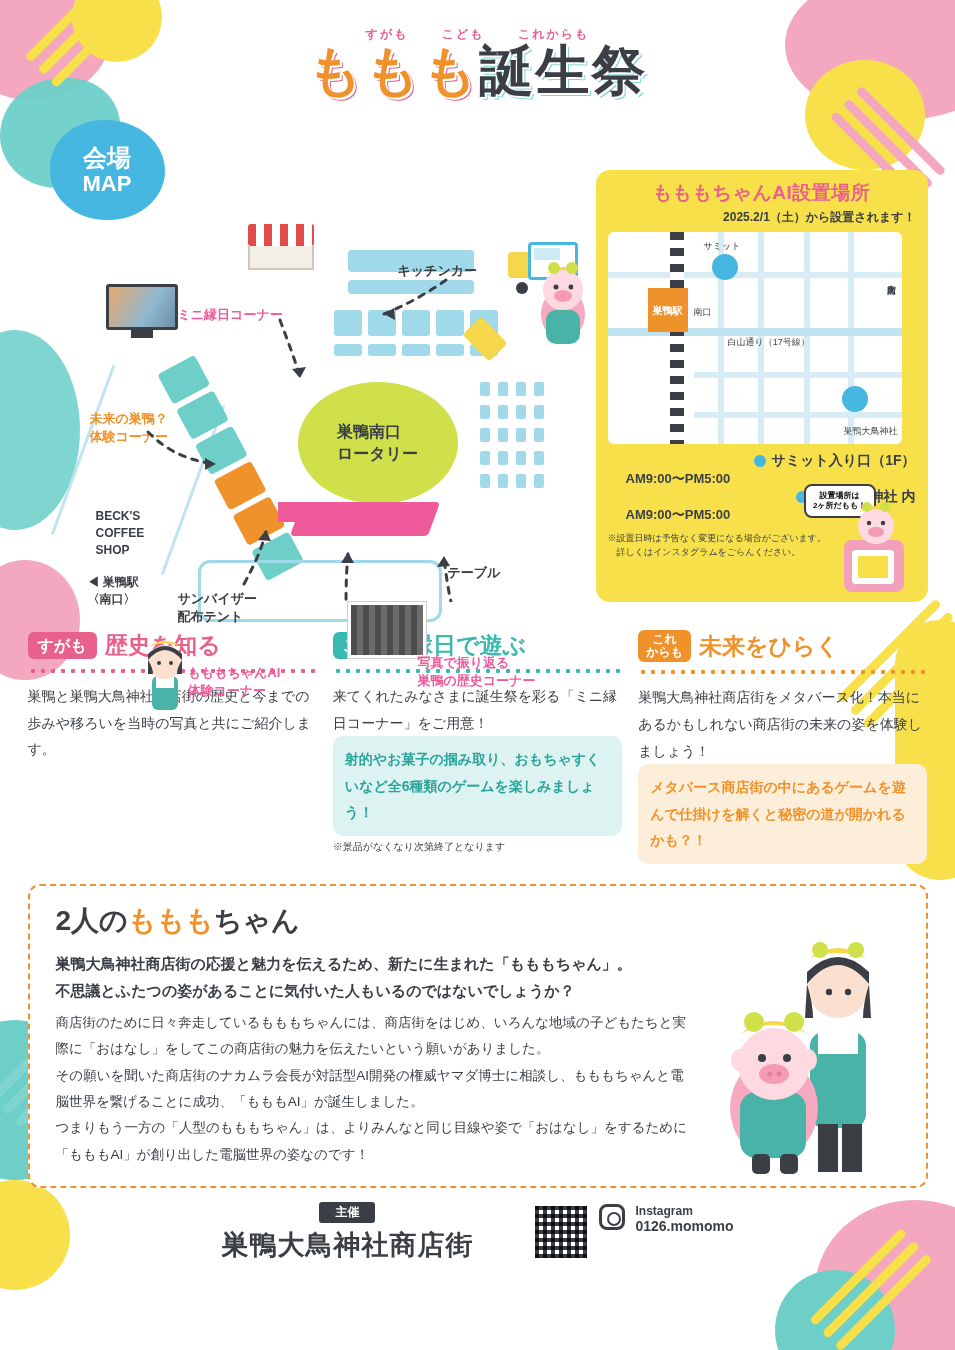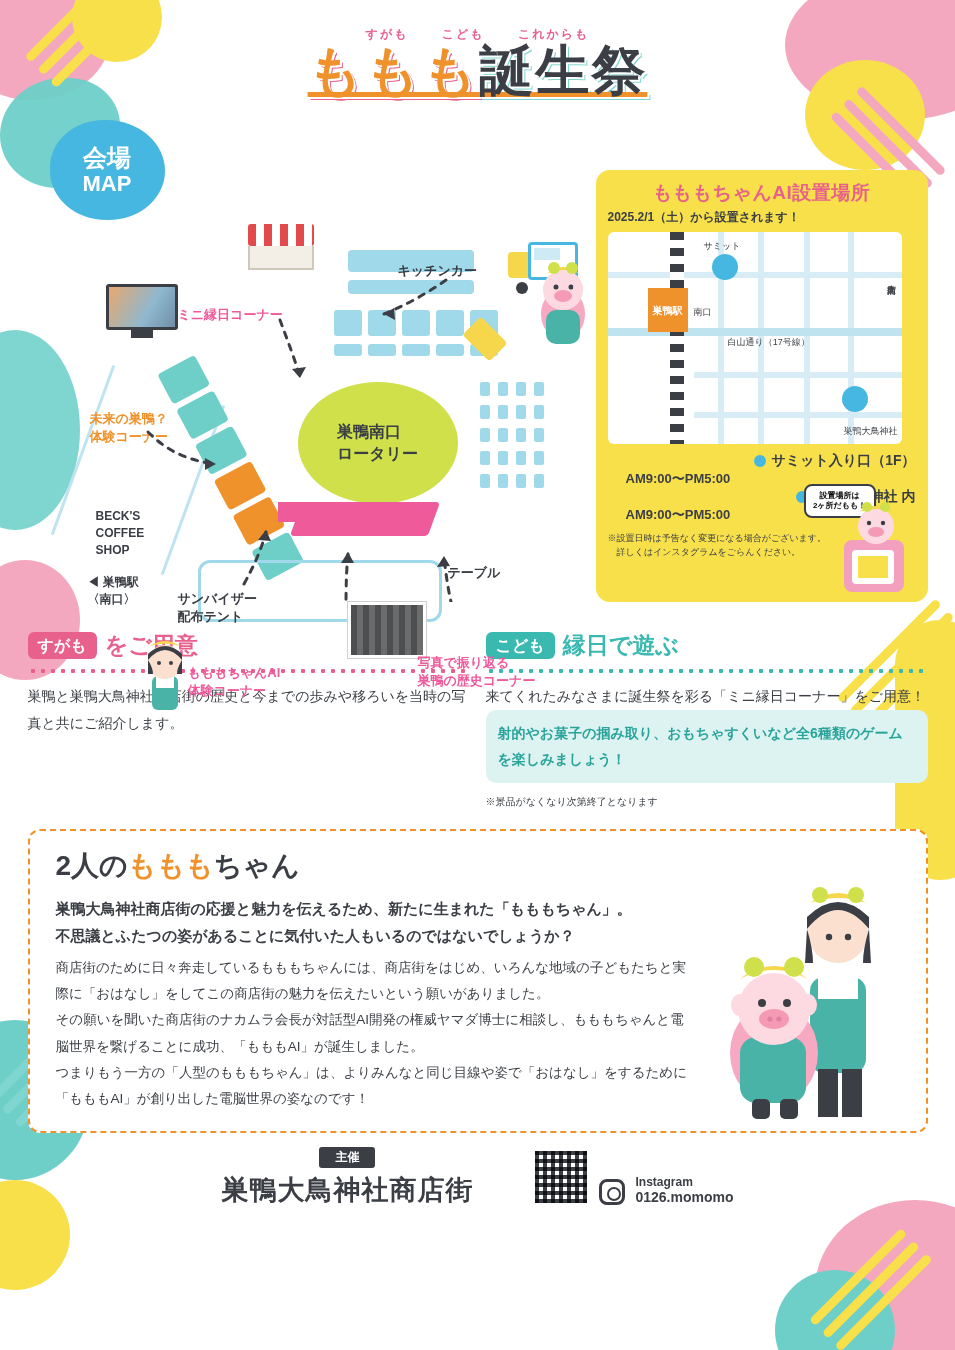--- a/index.html
+++ b/index.html
@@ -40,21 +40,21 @@
   .st-br { right: 16px; bottom: 30px; transform: rotate(-45deg); }
   .st-br span { width: 130px; background:#f7e04a; }
 
   .content { position: relative; z-index: 2; }
 
   
   .title-wrap { text-align: center; padding-top: 26px; height: 112px; }
   .furigana { font-size: 12px; color: #e8608c; letter-spacing: 2px; font-weight: bold; }
   .furigana span { display:inline-block; margin: 0 14px; }
   .main-title { font-size: 54px; font-weight: 900; color: #f0922b; letter-spacing: 2px;
-    text-shadow: 2px 2px 0 #fff, 3px 3px 0 #e8608c; line-height: 1.1; margin-top: -2px; text-decoration: underline;}
+    text-shadow: 2px 2px 0 #fff, 3px 3px 0 #e8608c; line-height: 1.1; margin-top: -2px;}
   .main-title .k { color: #3b3f45; text-shadow: 2px 2px 0 #fff, 3px 3px 0 #7fd6d0;}
 
   
   .map-panel { position: relative; width: 900px; margin: 0 auto; height: 500px; }
   .venue-badge { position:absolute; left: 22px; top: 8px; width: 115px; height: 100px; background: #46b7e0;
     border-radius: 48% 52% 50% 50%; color:#fff; display:flex; flex-direction:column;
     align-items:center; justify-content:center; font-weight:900; font-size: 24px; line-height:1.15; }
   .venue-badge .sub { font-size: 22px; }
 
   .map-canvas { position:absolute; left: 20px; top: 90px; width: 560px; height: 400px; }
@@ -121,21 +121,21 @@
 
   .arrow-svg { position:absolute; left:0; top:0; width: 560px; height: 400px; z-index: 3;}
 
   
   .mascot-map { position:absolute; left: 480px; top: 50px; width: 70px; height: 100px; }
   .mascot-small { position:absolute; left: 84px; top: 432px; width: 66px; height: 80px; }
 
   
   .ai-panel { position:absolute; right: 0; top: 58px; width: 332px; height: 432px; background:#f7e04a; border-radius: 14px; padding: 10px 12px; }
   .ai-title { text-align:center; font-size: 19px; font-weight: 900; color:#e8608c; letter-spacing:0.5px; }
-  .ai-sub { text-align:left; font-size: 12px; font-weight:900; color:#3b3f45; margin: 3px 0 6px; }
+  .ai-sub { text-align:right; font-size: 12px; font-weight:900; color:#3b3f45; margin: 3px 0 6px; }
   .ai-map { position:relative; width: 294px; height: 212px; background:#fff; border-radius: 6px; overflow:hidden; }
   .ai-map .vr { position:absolute; background:#d7ecf4; }
   .ai-map .hr { position:absolute; background:#d7ecf4; }
   .ai-map .rail { position:absolute; left: 62px; top: 0; width: 14px; height: 212px; background: repeating-linear-gradient(180deg,#3b3f45 0 8px,#fff 8px 16px); }
   .ai-map .stbox { position:absolute; left: 40px; top: 56px; width: 40px; height: 44px; background:#f0922b; color:#fff; font-size:10px; font-weight:900; display:flex; align-items:center; justify-content:center; text-align:center; line-height:1.1;}
   .ai-map .mklab { position:absolute; font-size: 9px; font-weight:400; color:#3b3f45; }
   .ai-map .pin { position:absolute; width: 26px; height: 26px; border-radius:50%; background:#46b7e0; }
   .ai-list { margin-top: 8px; font-size: 14px; font-weight: 900; color:#3b3f45; }
   .ai-list .row { display:flex; align-items:center; gap:6px;justify-content:flex-end; }
   .ai-list .dot { width: 12px; height: 12px; border-radius:50%; background:#46b7e0; display:inline-block; }
@@ -147,21 +147,21 @@
   
   .cols { display:flex; gap: 16px; width: 900px; margin: 18px auto 0; }
   .col { flex: 1; }
   .col-head { display:flex; align-items:center; gap: 8px; }
   .tag { font-weight:900; font-size: 16px; color:#fff; padding: 5px 10px; border-radius: 6px; line-height:1.1; text-align:center;}
   .tag.two { font-size: 12px; padding: 3px 8px; }
   .ctitle { font-weight:900; font-size: 23px; }
   .dots { height: 8px; margin: 6px 0 8px; background-image: radial-gradient(circle, currentColor 2px, transparent 2.5px); background-size: 10px 8px; background-repeat: repeat-x; }
   .ctext { font-size: 14px; line-height: 1.9; color:#3b3f45; }
   .cbox { margin-top: 0; padding: 10px 12px; border-radius: 10px; font-size: 14px; line-height: 1.9; font-weight: 700; }
-  .note-small { font-size: 10px; color:#3b3f45; margin-top: 12px; }
+  .note-small { font-size: 10px; color:#3b3f45; margin-top: 4px; }
 
   .c1 .tag { background:#e8608c; } .c1 .ctitle { color:#e8608c; } .c1 .dots { color:#e8608c; }
   .c1 .cbox { background:#fbe3ec; color:#e8608c; }
   .c2 .tag { background:#3ab9b0; } .c2 .ctitle { color:#3ab9b0; } .c2 .dots { color:#3ab9b0; }
   .c2 .cbox { background:#ddf3f1; color:#2aa49b; }
   .c3 .tag { background:#f0922b; } .c3 .ctitle { color:#f0922b; } .c3 .dots { color:#f0922b; }
   .c3 .cbox { background:#fdeeda; color:#f0922b; }
 
   
   .story { position: relative; width: 900px; margin: 20px auto 0; background:#fff; border-radius: 12px; padding: 16px 20px 18px 26px;
@@ -170,21 +170,21 @@
   .story-title em { font-style: normal; color:#f0922b; }
   .story-lead { font-size: 15px; font-weight: 900; color:#3b3f45; line-height: 1.8; }
   .story-body { font-size: 13.5px; color:#3b3f45; line-height: 1.95; margin-top: 6px; max-width: 640px;}
   .story-chars { position:absolute; right: 10px; bottom: 4px; width: 210px; height: 270px; }
 
   
   .footer { width: 900px; margin: 14px auto 0; display:flex; align-items:center; justify-content:center; gap: 60px; }
   .host { text-align:center; }
   .host .lbl { display:inline-block; background:#3b3f45; color:#fff; font-size: 12px; font-weight:900; padding: 2px 16px; border-radius: 3px; }
   .host .name { font-size: 27px; font-weight:900; color:#3b3f45; margin-top: 4px; letter-spacing: 1px;}
-  .insta { display:flex; align-items:flex-end; gap: 10px; }
+  .insta { display:flex; align-items:flex-start; gap: 10px; }
   .qr { width: 56px; height: 56px; background:
       repeating-linear-gradient(90deg,#3b3f45 0 4px, #fff 4px 8px),
       repeating-linear-gradient(180deg,#3b3f45 0 4px, #fff 4px 8px);
       background-blend-mode: multiply; border: 2px solid #fff; }
   .insta-ic { width: 26px; height: 26px; border: 3px solid #3b3f45; border-radius: 8px; position:relative; }
   .insta-ic::after { content:""; position:absolute; left: 5px; top: 5px; width: 10px; height: 10px; border:2px solid #3b3f45; border-radius:50%; }
   .insta-txt .t1 { font-size: 12px; color:#3b3f45; font-weight:700; }
   .insta-txt .t2 { font-size: 14px; color:#3b3f45; font-weight:900; }
 </style>
 </head>
@@ -463,37 +463,47 @@
           <circle cx="31" cy="7" r="5" fill="#cfe04a"></circle>
             <circle cx="49" cy="7" r="5" fill="#cfe04a"></circle>
         </svg>
       </div>
     </div>
 
     <div class="cols">
       <div class="col c1">
         <div class="col-head">
           <div class="tag">すがも</div>
-          <div class="ctitle">をご用意</div>
+          <div class="ctitle">歴史を知る</div>
         </div>
         <div class="dots"></div>
         <div class="ctext">巣鴨と巣鴨大鳥神社商店街の歴史と今までの歩みや移ろいを当時の写真と共にご紹介します。</div>
       </div>
 
       <div class="col c2">
         <div class="col-head">
           <div class="tag">こども</div>
           <div class="ctitle">縁日で遊ぶ</div>
         </div>
         <div class="dots"></div>
         <div class="ctext">来てくれたみなさまに誕生祭を彩る「ミニ縁日コーナー」をご用意！</div>
         <div class="cbox">射的やお菓子の掴み取り、おもちゃすくいなど全6種類のゲームを楽しみましょう！</div>
         <div class="note-small">※景品がなくなり次第終了となります</div>
       </div>
 
+      <div class="col c3">
+        <div class="col-head">
+          <div class="tag two" style="white-space:pre-line">これ
+からも</div>
+          <div class="ctitle">未来をひらく</div>
+        </div>
+        <div class="dots"></div>
+        <div class="ctext">巣鴨大鳥神社商店街をメタバース化！本当にあるかもしれない商店街の未来の姿を体験しましょう！</div>
+        <div class="cbox">メタバース商店街の中にあるゲームを遊んで仕掛けを解くと秘密の道が開かれるかも？！</div>
+      </div>
     </div>
 
     <div class="story">
       <div class="story-title">
         <span>2人の</span><em>ももも</em><span>ちゃん</span>
       </div>
       <div class="story-lead" style="white-space:pre-line">巣鴨大鳥神社商店街の応援と魅力を伝えるため、新たに生まれた「もももちゃん」。
 不思議とふたつの姿があることに気付いた人もいるのではないでしょうか？</div>
       <div class="story-body" style="white-space:pre-line">商店街のために日々奔走しているもももちゃんには、商店街をはじめ、いろんな地域の子どもたちと実際に「おはなし」をしてこの商店街の魅力を伝えたいという願いがありました。
 その願いを聞いた商店街のナカムラ会長が対話型AI開発の権威ヤマダ博士に相談し、もももちゃんと電脳世界を繋げることに成功、「もももAI」が誕生しました。

